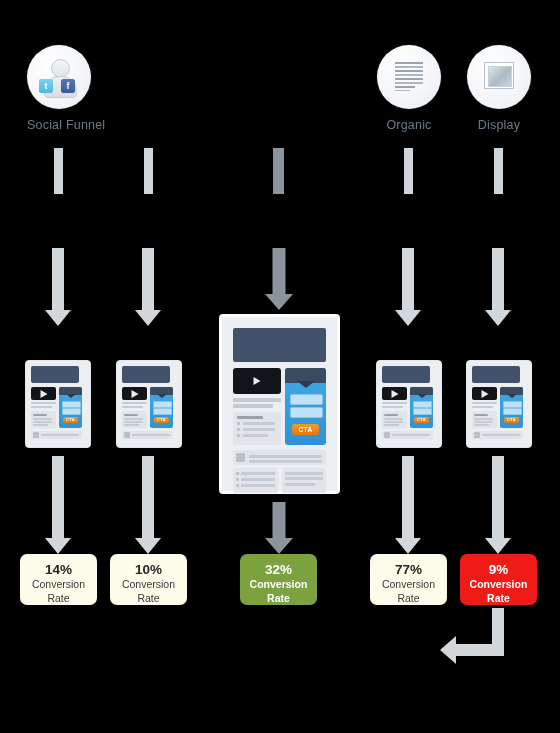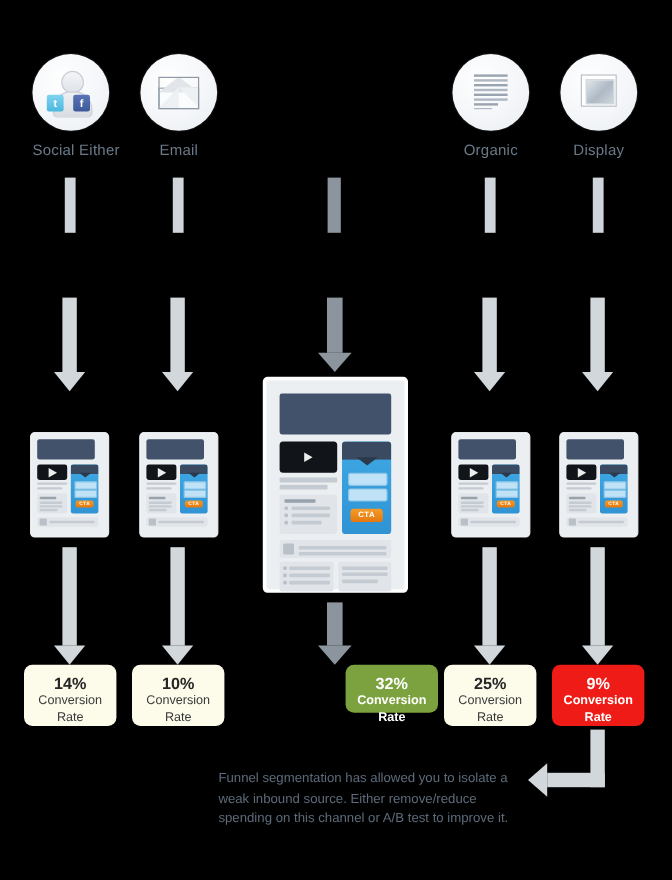--- a/index.html
+++ b/index.html
@@ -131,35 +131,23 @@
 
   <div class="src" style="left:27px;top:45px;">
     <div class="bubble">
       <div class="ic-social">
         <div class="head"></div>
         <div class="body"></div>
         <div class="tw">t</div>
         <div class="fb">f</div>
       </div>
     </div>
-    <div class="src-label">Social Either</div>
-  </div>
-
-  <div class="src" style="left:117px;top:45px;">
-    <div class="bubble">
-      <div class="ic-mail">
-        <div class="box"></div>
-        <div class="flap"></div>
-        <div class="vl"></div>
-        <div class="vr"></div>
-        <div class="outline"></div>
-      </div>
-    </div>
-    <div class="src-label">Email</div>
-  </div>
+    <div class="src-label">Social Funnel</div>
+  </div>
+
 
 
   <div class="src" style="left:377px;top:45px;">
     <div class="bubble">
       <div class="ic-org">
         <i></i>
           <i></i>
           <i></i>
           <i></i>
           <i></i>
@@ -373,37 +361,36 @@
   <div class="conv cream" style="left:20px;top:554px;width:77px;height:51px;">
     <div class="pct">14%</div>
     <div class="lbl">Conversion</div>
     <div class="lbl">Rate</div>
   </div>
   <div class="conv cream" style="left:110px;top:554px;width:77px;height:51px;">
     <div class="pct">10%</div>
     <div class="lbl">Conversion</div>
     <div class="lbl">Rate</div>
   </div>
-  <div class="conv green" style="left:240px;top:554px;width:77px;height:40px;margin-left:48px;">
+  <div class="conv green" style="left:240px;top:554px;width:77px;height:51px;">
     <div class="pct">32%</div>
     <div class="lbl">Conversion</div>
     <div class="lbl">Rate</div>
   </div>
   <div class="conv cream" style="left:370px;top:554px;width:77px;height:51px;">
-    <div class="pct">25%</div>
+    <div class="pct">77%</div>
     <div class="lbl">Conversion</div>
     <div class="lbl">Rate</div>
   </div>
   <div class="conv red" style="left:460px;top:554px;width:77px;height:51px;">
     <div class="pct">9%</div>
     <div class="lbl">Conversion</div>
     <div class="lbl">Rate</div>
   </div>
 
   <div class="elbow" style="left:440px;top:608px;width:70px;height:70px;">
     <div class="v" style="left:52px;top:0px;width:12px;height:48px;"></div>
     <div class="h" style="left:16px;top:36px;width:48px;height:12px;"></div>
     <div class="ah" style="left:0px;top:28px;"></div>
   </div>
 
-  <div class="note">Funnel segmentation has allowed you to isolate a weak inbound source. Either remove/reduce spending on this channel or A/B test to improve it.</div>
 
 </div>
 
 </body></html>

